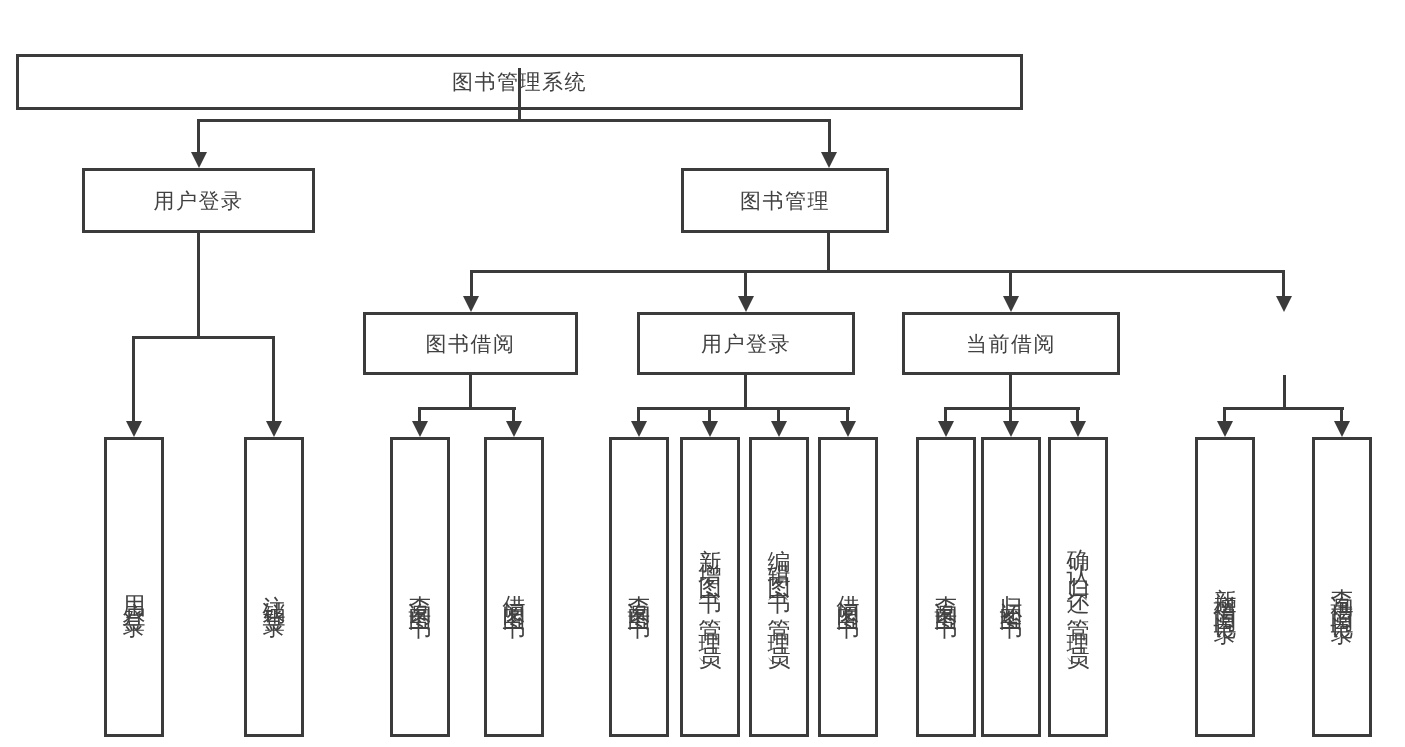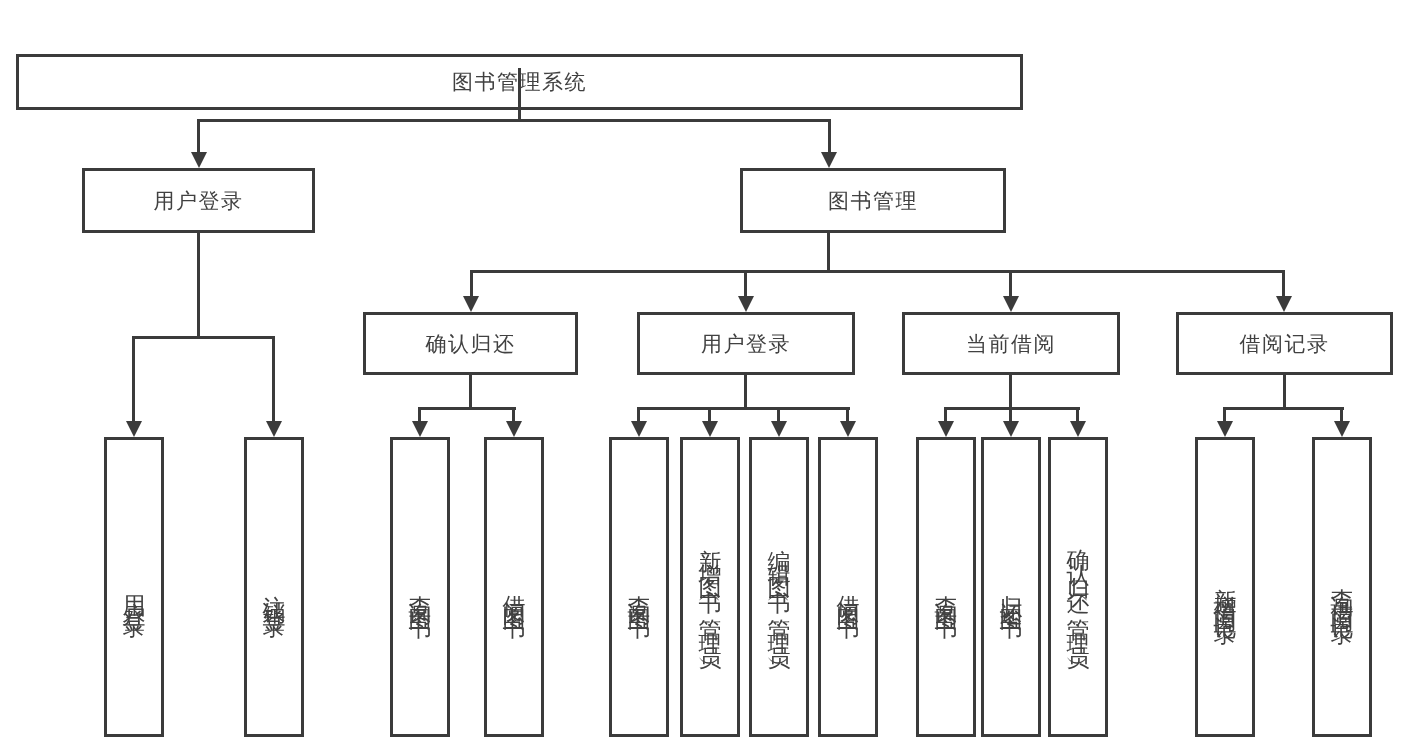--- a/index.html
+++ b/index.html
@@ -46,44 +46,43 @@
   <div class="hbox" style="left:16px;top:13px;width:1007px;height:56px;margin-top:41px;">图书管理系统</div>
 
   <div class="vline" style="left:518px;top:68px;height:53px;"></div>
   <div class="hline" style="left:197px;top:119px;width:633px;"></div>
   <div class="vline" style="left:197px;top:119px;height:35px;"></div>
   <div class="arrow" style="left:191px;top:152px;"></div>
   <div class="vline" style="left:828px;top:119px;height:35px;"></div>
   <div class="arrow" style="left:821px;top:152px;"></div>
 
   <div class="hbox" style="left:82px;top:168px;width:233px;height:65px;">用户登录</div>
-  <div class="hbox" style="left:740px;top:168px;width:266px;height:65px;">图书管理</div>
+  <div class="hbox" style="left:681px;top:168px;width:208px;height:65px;">图书管理</div>
 
   <div class="vline" style="left:197px;top:232px;height:106px;"></div>
   <div class="hline" style="left:132px;top:336px;width:143px;"></div>
   <div class="vline" style="left:132px;top:336px;height:87px;"></div>
   <div class="arrow" style="left:126px;top:421px;"></div>
   <div class="vline" style="left:272px;top:336px;height:87px;"></div>
   <div class="arrow" style="left:266px;top:421px;"></div>
 
   <div class="vline" style="left:827px;top:233px;height:39px;"></div>
   <div class="hline" style="left:470px;top:270px;width:814px;"></div>
   <div class="vline" style="left:470px;top:270px;height:28px;"></div>
   <div class="arrow" style="left:463px;top:296px;"></div>
   <div class="vline" style="left:744px;top:270px;height:28px;"></div>
   <div class="arrow" style="left:738px;top:296px;"></div>
   <div class="vline" style="left:1009px;top:270px;height:28px;"></div>
   <div class="arrow" style="left:1003px;top:296px;"></div>
   <div class="vline" style="left:1282px;top:270px;height:28px;"></div>
   <div class="arrow" style="left:1276px;top:296px;"></div>
 
-  <div class="hbox" style="left:363px;top:312px;width:215px;height:63px;">确认归还</div>
+  <div class="hbox" style="left:363px;top:312px;width:215px;height:63px;">图书借阅</div>
   <div class="hbox" style="left:637px;top:312px;width:218px;height:63px;">用户登录</div>
   <div class="hbox" style="left:902px;top:312px;width:218px;height:63px;">当前借阅</div>
-  <div class="hbox" style="left:1176px;top:312px;width:217px;height:63px;">借阅记录</div>
 
   <div class="vline" style="left:469px;top:375px;height:34px;"></div>
   <div class="hline" style="left:418px;top:407px;width:98px;"></div>
   <div class="vline" style="left:418px;top:407px;height:16px;"></div>
   <div class="arrow" style="left:412px;top:421px;"></div>
   <div class="vline" style="left:512px;top:407px;height:16px;"></div>
   <div class="arrow" style="left:506px;top:421px;"></div>
 
   <div class="vline" style="left:744px;top:375px;height:34px;"></div>
   <div class="hline" style="left:637px;top:407px;width:213px;"></div>

